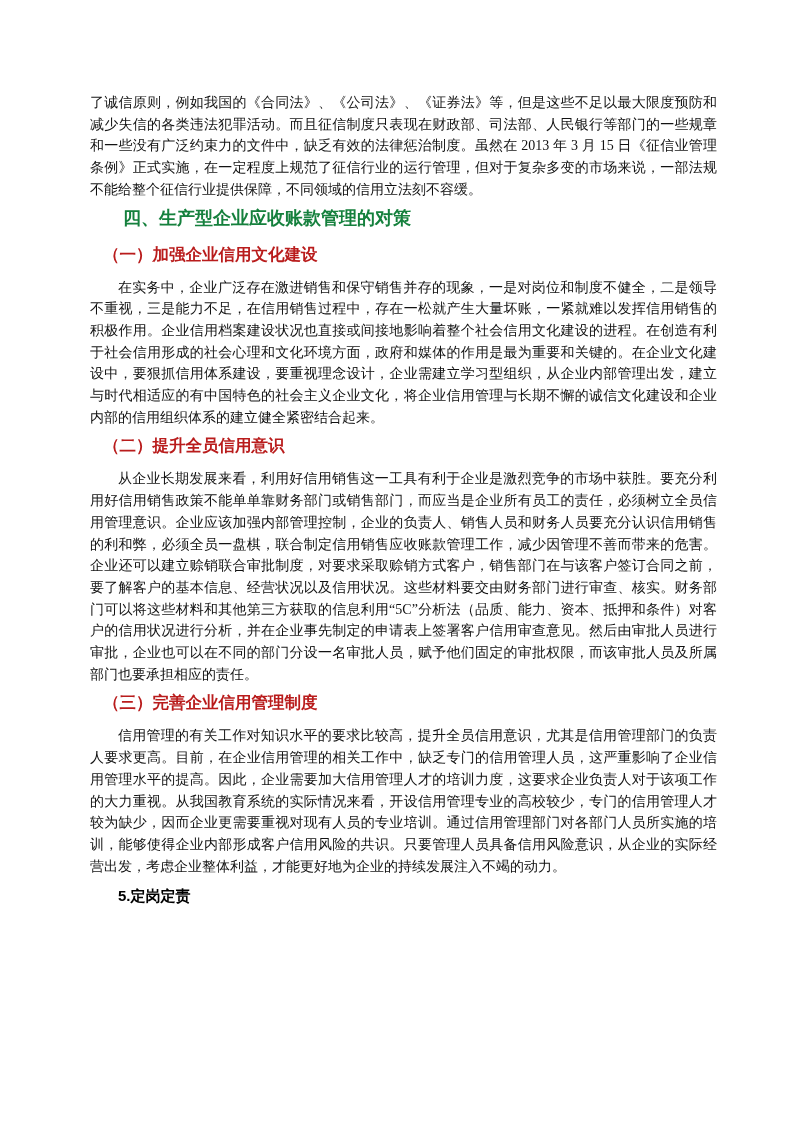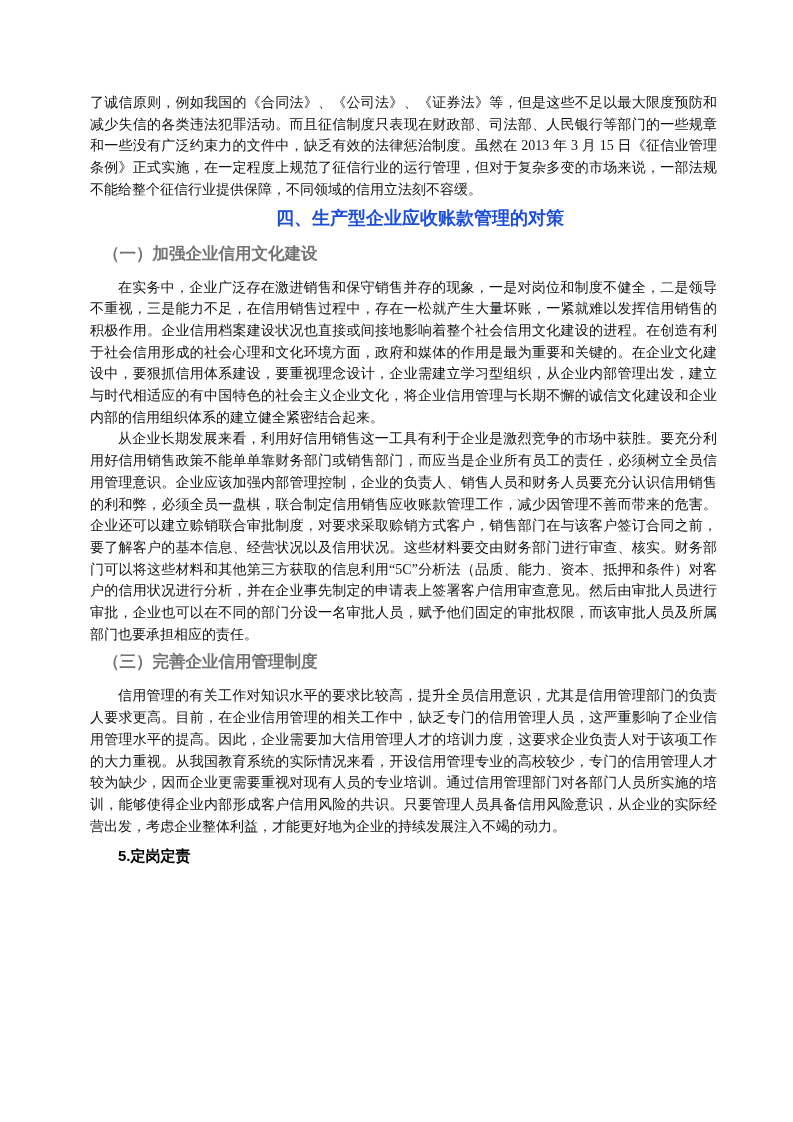--- a/index.html
+++ b/index.html
@@ -31,31 +31,30 @@
   .body-para.no-indent {
     text-indent: 0;
   }
   .chapter-heading {
     font-family: "Liberation Sans", "DejaVu Sans", sans-serif;
     font-size: 18px;
     font-weight: 700;
     line-height: 25px;
     margin: 5px 0 13px 0;
     padding-left: 33px;
-    color: #1d4ed8;
-    text-align: center;
+    color: #15803d;
   }
   .section-heading {
-    font-family: Liberation Mono, monospace;
+    font-family: Liberation Serif, serif;
     font-size: 16.5px;
     font-weight: 700;
     line-height: 22px;
     margin: 7px 0 11px 0;
     padding-left: 13px;
-    color: #737373;
+    color: #b91c1c;
   }
   .item-heading {
     font-family: "Liberation Sans", "DejaVu Sans", sans-serif;
     font-size: 15px;
     font-weight: 700;
     line-height: 20px;
     margin: 9px 0 8px 0;
     padding-left: 28px;
     color: #000000;
   }
@@ -65,20 +64,21 @@
 
 <div class="page">
 
   <p class="body-para no-indent">了诚信原则，例如我国的《合同法》、《公司法》、《证券法》等，但是这些不足以最大限度预防和减少失信的各类违法犯罪活动。而且征信制度只表现在财政部、司法部、人民银行等部门的一些规章和一些没有广泛约束力的文件中，缺乏有效的法律惩治制度。虽然在 2013 年 3 月 15 日《征信业管理条例》正式实施，在一定程度上规范了征信行业的运行管理，但对于复杂多变的市场来说，一部法规不能给整个征信行业提供保障，不同领域的信用立法刻不容缓。</p>
 
   <h1 class="chapter-heading">四、生产型企业应收账款管理的对策</h1>
 
   <h2 class="section-heading">（一）加强企业信用文化建设</h2>
   <p class="body-para">在实务中，企业广泛存在激进销售和保守销售并存的现象，一是对岗位和制度不健全，二是领导不重视，三是能力不足，在信用销售过程中，存在一松就产生大量坏账，一紧就难以发挥信用销售的积极作用。企业信用档案建设状况也直接或间接地影响着整个社会信用文化建设的进程。在创造有利于社会信用形成的社会心理和文化环境方面，政府和媒体的作用是最为重要和关键的。在企业文化建设中，要狠抓信用体系建设，要重视理念设计，企业需建立学习型组织，从企业内部管理出发，建立与时代相适应的有中国特色的社会主义企业文化，将企业信用管理与长期不懈的诚信文化建设和企业内部的信用组织体系的建立健全紧密结合起来。</p>
 
+  <h2 class="section-heading">（二）提升全员信用意识</h2>
   <p class="body-para">从企业长期发展来看，利用好信用销售这一工具有利于企业是激烈竞争的市场中获胜。要充分利用好信用销售政策不能单单靠财务部门或销售部门，而应当是企业所有员工的责任，必须树立全员信用管理意识。企业应该加强内部管理控制，企业的负责人、销售人员和财务人员要充分认识信用销售的利和弊，必须全员一盘棋，联合制定信用销售应收账款管理工作，减少因管理不善而带来的危害。企业还可以建立赊销联合审批制度，对要求采取赊销方式客户，销售部门在与该客户签订合同之前，要了解客户的基本信息、经营状况以及信用状况。这些材料要交由财务部门进行审查、核实。财务部门可以将这些材料和其他第三方获取的信息利用“5C”分析法（品质、能力、资本、抵押和条件）对客户的信用状况进行分析，并在企业事先制定的申请表上签署客户信用审查意见。然后由审批人员进行审批，企业也可以在不同的部门分设一名审批人员，赋予他们固定的审批权限，而该审批人员及所属部门也要承担相应的责任。</p>
 
   <h2 class="section-heading">（三）完善企业信用管理制度</h2>
 
   <p class="body-para">信用管理的有关工作对知识水平的要求比较高，提升全员信用意识，尤其是信用管理部门的负责人要求更高。目前，在企业信用管理的相关工作中，缺乏专门的信用管理人员，这严重影响了企业信用管理水平的提高。因此，企业需要加大信用管理人才的培训力度，这要求企业负责人对于该项工作的大力重视。从我国教育系统的实际情况来看，开设信用管理专业的高校较少，专门的信用管理人才较为缺少，因而企业更需要重视对现有人员的专业培训。通过信用管理部门对各部门人员所实施的培训，能够使得企业内部形成客户信用风险的共识。只要管理人员具备信用风险意识，从企业的实际经营出发，考虑企业整体利益，才能更好地为企业的持续发展注入不竭的动力。</p>
 
   <h3 class="item-heading">5.定岗定责</h3>
 
 </div>
 

